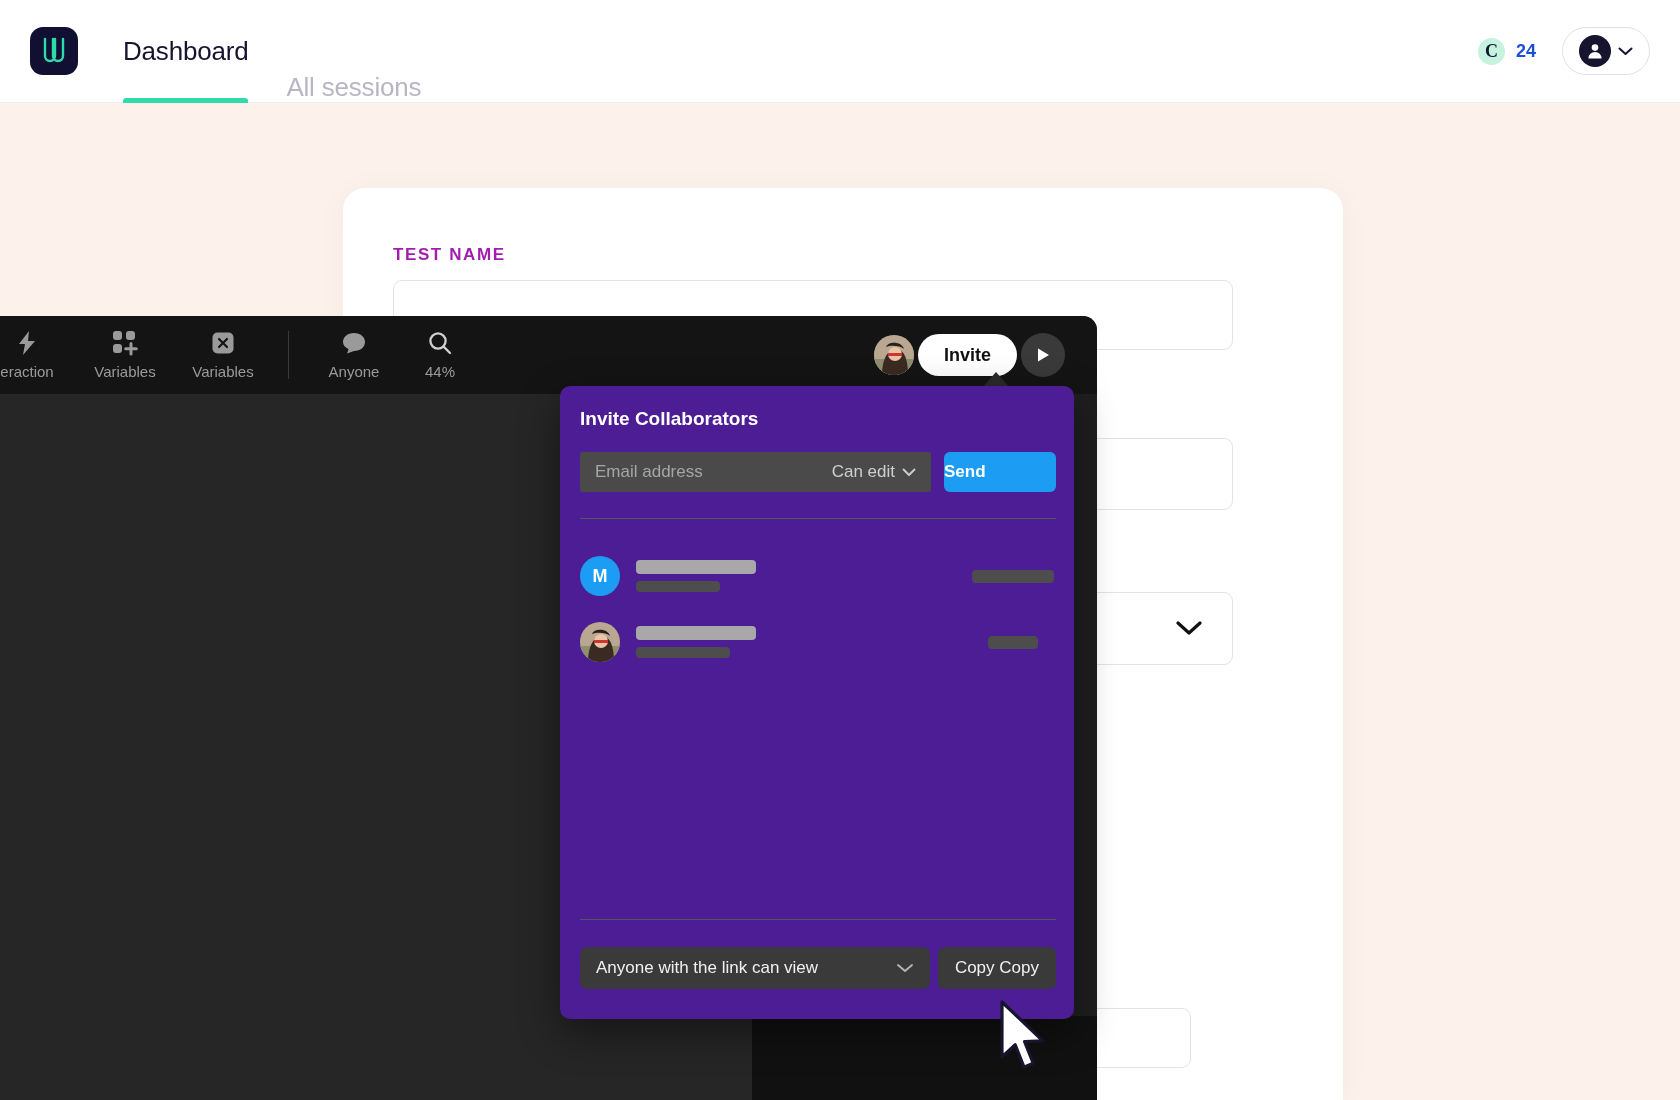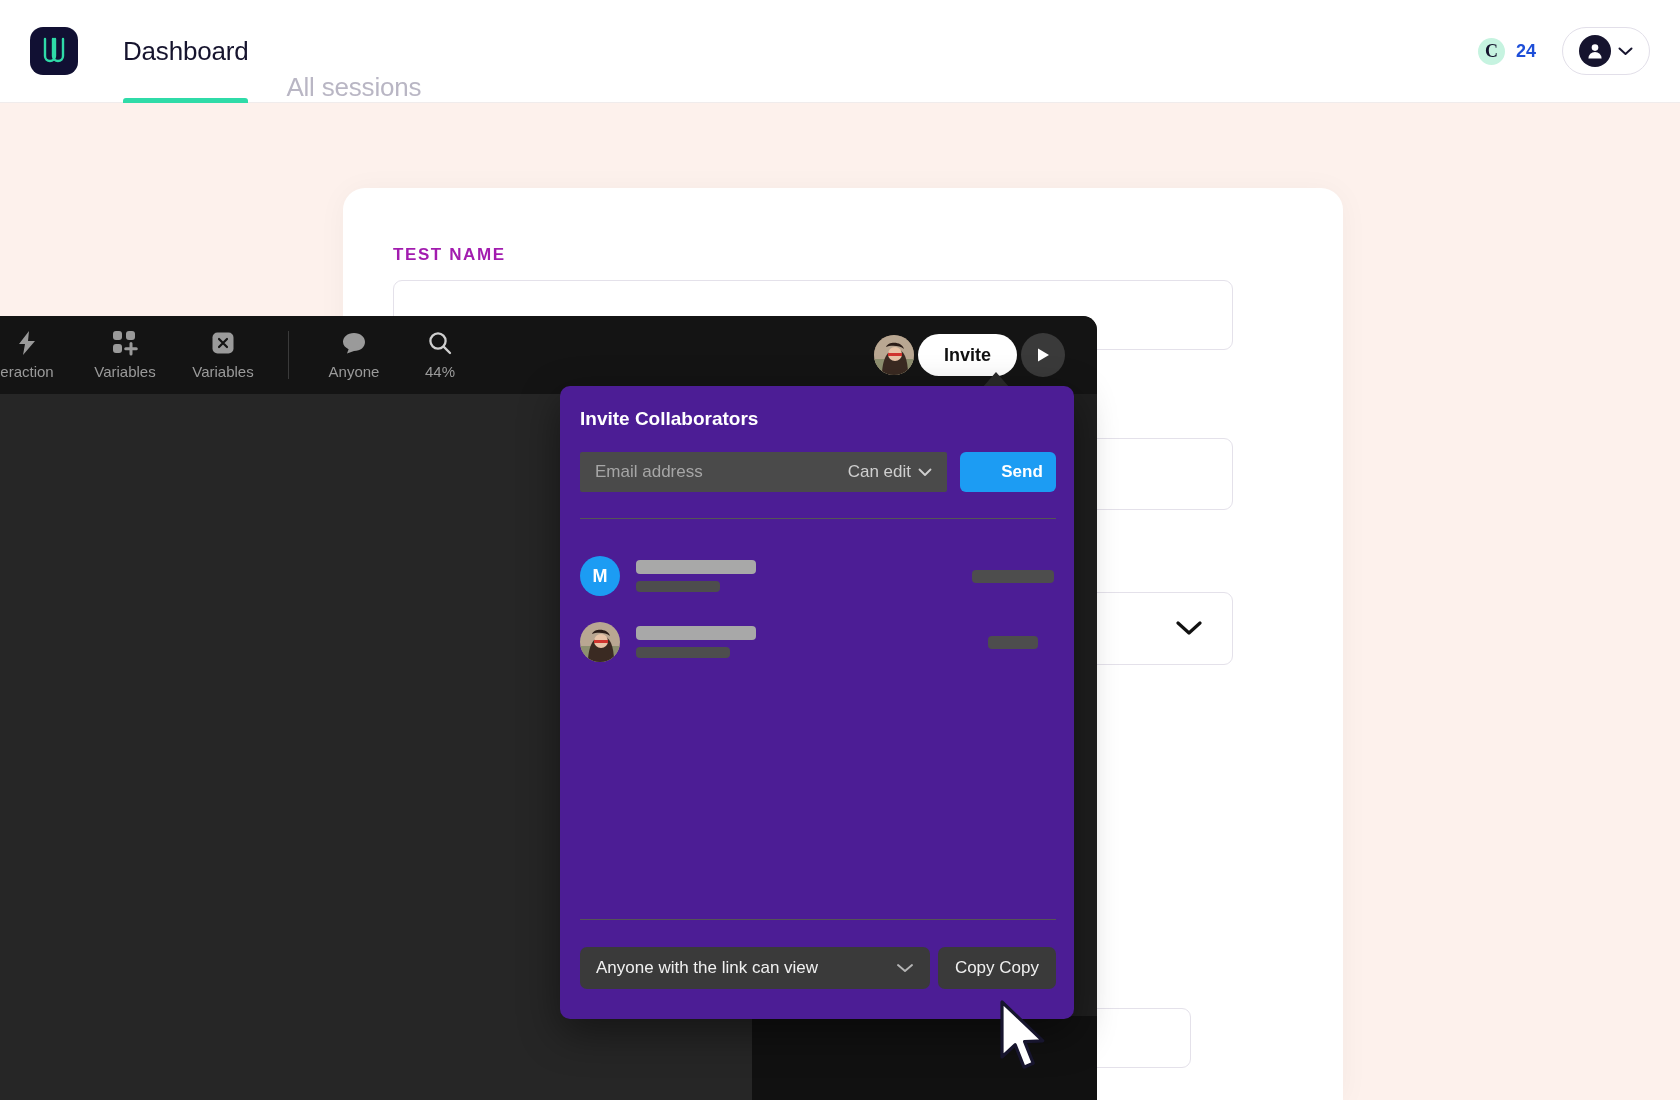--- a/index.html
+++ b/index.html
@@ -184,25 +184,25 @@
   }
   .email-input {
     flex: 1; height: 40px;
     background: #4a4a4a; border: none; border-radius: 2px;
     display: flex; align-items: center; justify-content: space-between;
     padding: 0 15px;
   }
   .email-placeholder { font-size: 17px; color: #a6a6a6; }
   .can-edit { display: flex; align-items: center; gap: 7px; font-size: 17px; color: #cfcfcf; cursor: pointer; }
   .send-btn {
-    width: 96px; height: 40px;
+    width: 112px; height: 40px;
     background: #1c9cf3; color: #fff;
     border-radius: 6px;
-    display: flex; align-items: center; justify-content: center;
-    font-size: 17px; font-weight: 700; cursor: pointer; padding-left: 28px;
+    display: flex; align-items: center; justify-content: flex-start;
+    font-size: 17px; font-weight: 700; cursor: pointer;
   }
   .pop-divider {
     position: absolute; left: 20px; width: 476px; height: 1px; background: #555;
   }
   .collab-row {
     position: absolute; left: 20px;
     width: 476px; height: 48px;
     display: flex; align-items: center;
   }
   .collab-avatar {

